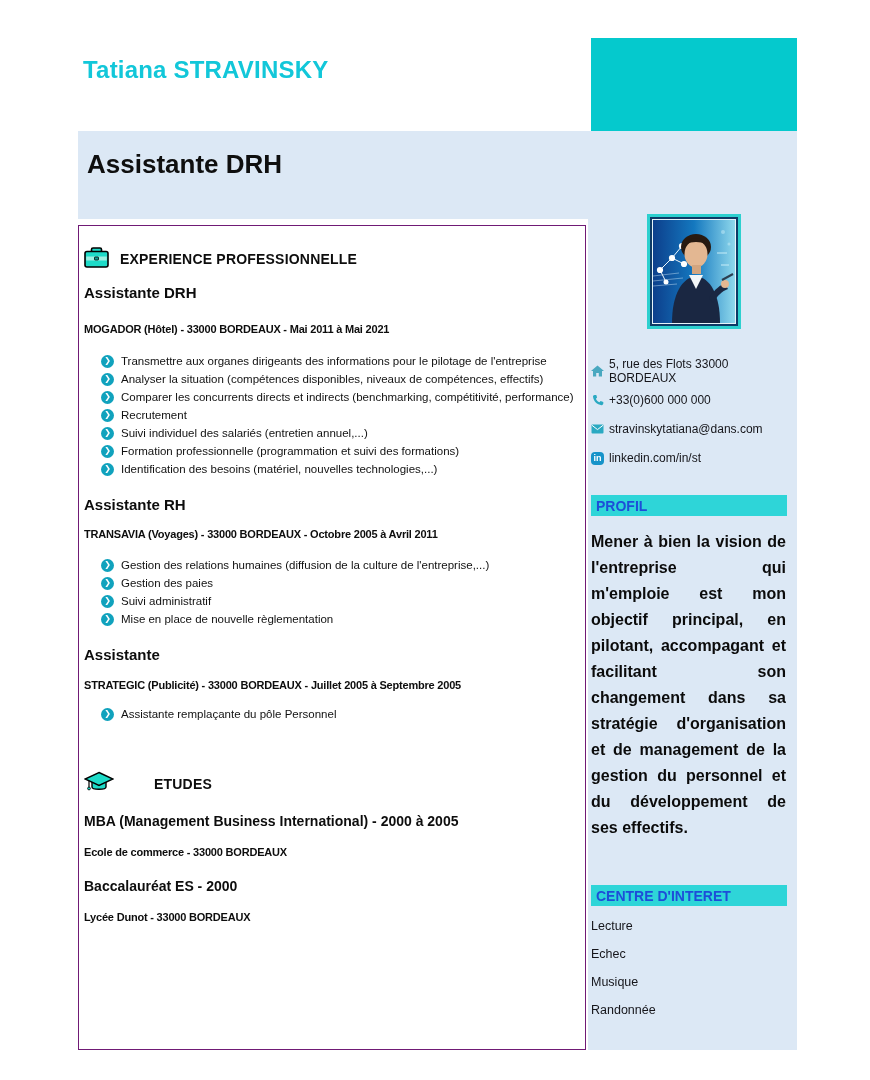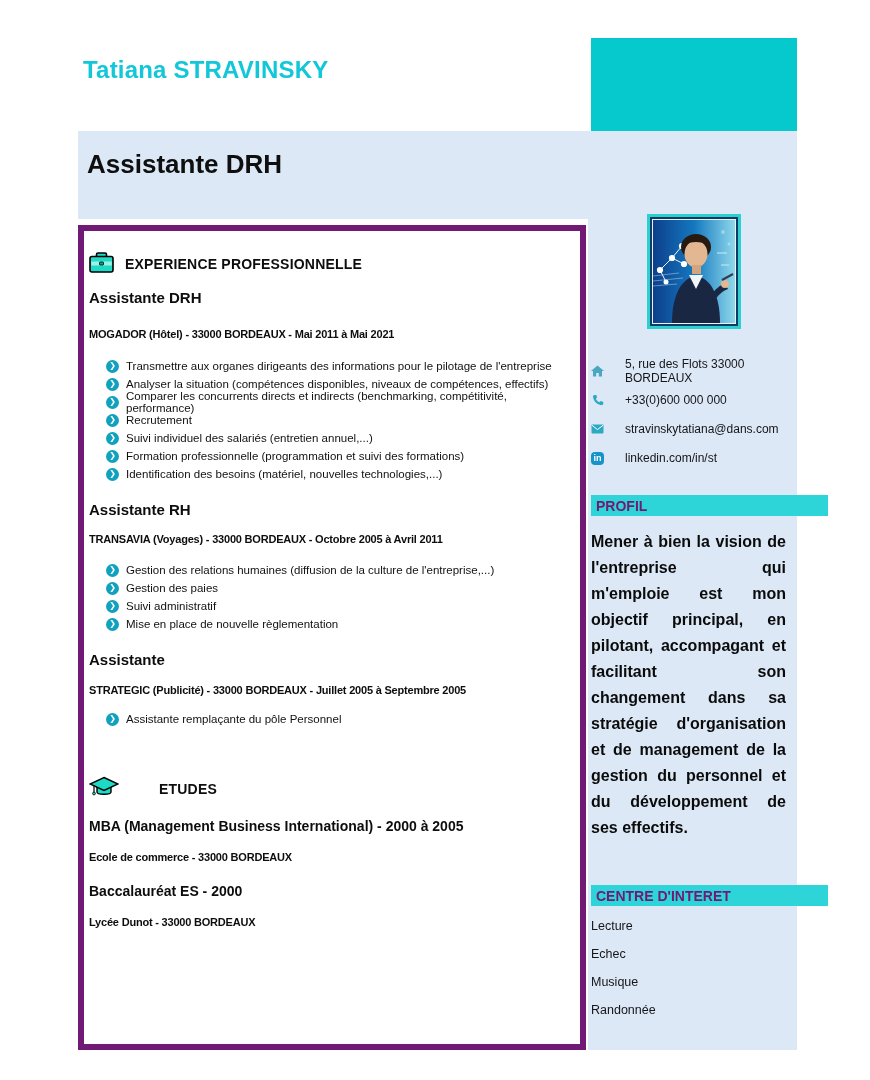--- a/index.html
+++ b/index.html
@@ -12,21 +12,21 @@
 
   
   .name{position:absolute;left:83px;top:56px;margin:0;
         font-size:24px;font-weight:bold;color:#12c7d9;letter-spacing:.2px;}
   .teal-block{position:absolute;left:591px;top:38px;width:206px;height:93px;background:#05c9cd;}
   .title-band{position:absolute;left:78px;top:131px;width:719px;height:88px;background:#dce8f5;}
   .title-band .jt{position:absolute;left:9px;top:18px;font-size:26px;font-weight:bold;color:#0f0f0f;}
 
   
   .left-panel{position:absolute;left:78px;top:225px;width:508px;height:825px;
-              background:#fff;border:6px solid #701a75;box-sizing:border-box;
+              background:#fff;border:1px solid #701a75;box-sizing:border-box;
               padding:20px 6px 0 5px;}
   .sec-head{display:flex;align-items:center;gap:11px;height:26px;margin:0 0 12px;}
   .sec-head .sec-title{font-size:14px;font-weight:bold;letter-spacing:.2px;}
   .sec-head.etudes{margin-top:48px;margin-bottom:0;gap:40px;}
   .job-h{font-size:15px;font-weight:bold;margin:12px 0 0;line-height:18px;}
   .job-h.mt18{margin-top:18px;}
   .meta{font-size:11px;font-weight:bold;letter-spacing:-.2px;line-height:13px;margin-top:21px;}
   .meta.m14{margin-top:14px;} .meta.m15{margin-top:15px;}
   ul.blist{list-style:none;margin:16px 0 0;padding:0 0 0 17px;}
   ul.blist.m15{margin-top:15px;} ul.blist.m13{margin-top:13px;}
@@ -36,28 +36,28 @@
   .blt::after{content:"\276F";color:#fff;font-size:8px;font-weight:bold;line-height:1;}
   .edu-title{font-size:14px;font-weight:bold;margin-top:16px;line-height:17px;}
   .edu-title.m19{margin-top:19px;}
   .edu-meta{font-size:11px;font-weight:bold;letter-spacing:-.2px;margin-top:16px;line-height:13px;}
 
   
   .right-col{position:absolute;left:588px;top:219px;width:209px;height:831px;
              background:#dce8f5;box-sizing:border-box;padding:145px 8px 0 3px;}
   .photo{position:absolute;left:647px;top:214px;border:3px solid #2dd0cf;background:#0e3a66;padding:2px;}
   .photo .inner{display:block;border:1px solid #e8f4fa;}
-  .contact-row{display:flex;align-items:center;gap:21px;height:14px;margin-bottom:15px;
+  .contact-row{display:flex;align-items:center;gap:5px;height:14px;margin-bottom:15px;
                font-size:12px;color:#15151a;}
   .cicon{flex:0 0 13px;display:flex;align-items:center;justify-content:center;}
   .li-icon{flex:0 0 13px;width:13px;height:13px;background:#1693c9;color:#fff;border-radius:4px;
            font-size:9px;font-weight:bold;display:flex;align-items:center;justify-content:center;}
-  .band{height:21px;width:237px;box-sizing:border-box;background:#2ed5d8;
+  .band{height:21px;width:196px;box-sizing:border-box;background:#2ed5d8;
         display:flex;align-items:center;padding-left:5px;
-        font-size:14px;font-weight:bold;color:#701a75;}
+        font-size:14px;font-weight:bold;color:#1d4ed8;}
   .band.profil{margin-top:30px;}
   .band.centre{margin-top:44px;}
   .profile-text{margin-top:13px;width:195px;font-size:16px;font-weight:bold;line-height:26px;
                 text-align:justify;color:#0b0b0b;}
   .interests{margin-top:13px;}
   .interests div{height:14px;margin-bottom:14px;font-size:12.5px;color:#15151a;}
 </style>
 </head>
 <body>
 

